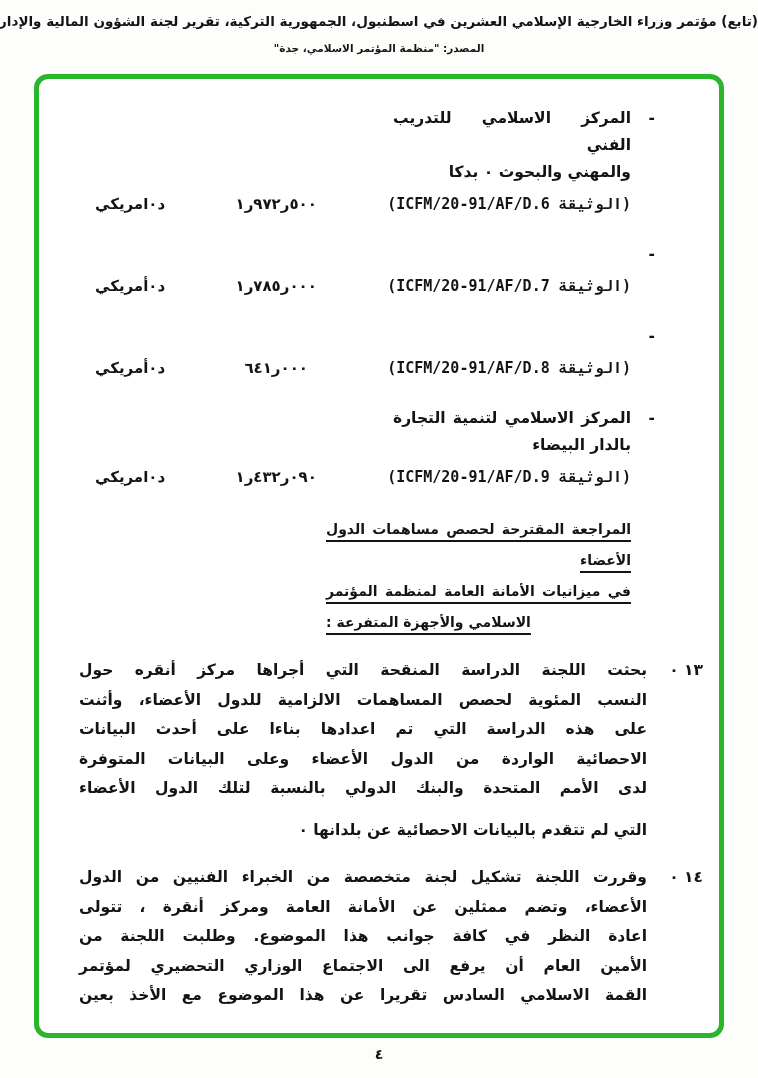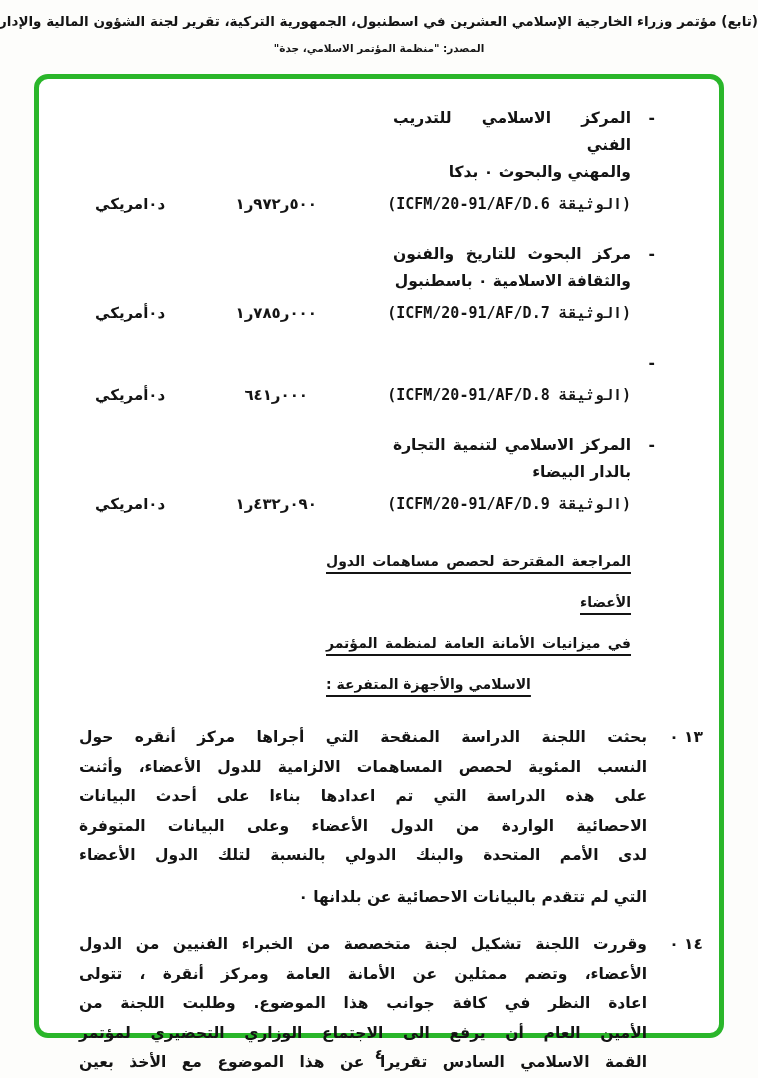--- a/index.html
+++ b/index.html
@@ -81,21 +81,21 @@
     font-size: 15px;
     line-height: 26px;
   }
   .ref { font-family: "DejaVu Sans Mono", "DejaVu Sans", sans-serif; font-weight: bold; }
 
   
   .heading {
     margin: 14px 72px 0 4px;
     width: 305px;
     font-size: 14px;
-    line-height: 41px;
+    line-height: 31px;
   }
   .hline {
     text-decoration: underline;
     text-underline-offset: 6px;
     text-decoration-thickness: 1.5px;
   }
   .hline.j { text-align: justify; text-align-last: justify; }
   .hline.r { text-align: left; }
 
   
@@ -144,24 +144,20 @@
         <div class="ref-row">
           <span class="ref">(الوثيقة ICFM/20-91/AF/D.6)</span>
           <span class="amount">٥٠٠ر٩٧٢ر١</span>
           <span class="currency">د٠امريكي</span>
         </div>
       </div>
 
       <div class="entry">
         <div class="entry-head">
           <span class="dash">-</span>
-          <div class="entry-lines">
-            <div class="entry-line l1">مركز البحوث للتاريخ والفنون</div>
-            <div class="entry-line l2">والثقافة الاسلامية ٠ باسطنبول</div>
-          </div>
         </div>
         <div class="ref-row">
           <span class="ref">(الوثيقة ICFM/20-91/AF/D.7)</span>
           <span class="amount">٠٠٠ر٧٨٥ر١</span>
           <span class="currency">د٠أمريكي</span>
         </div>
       </div>
 
       <div class="entry">
         <div class="entry-head">

